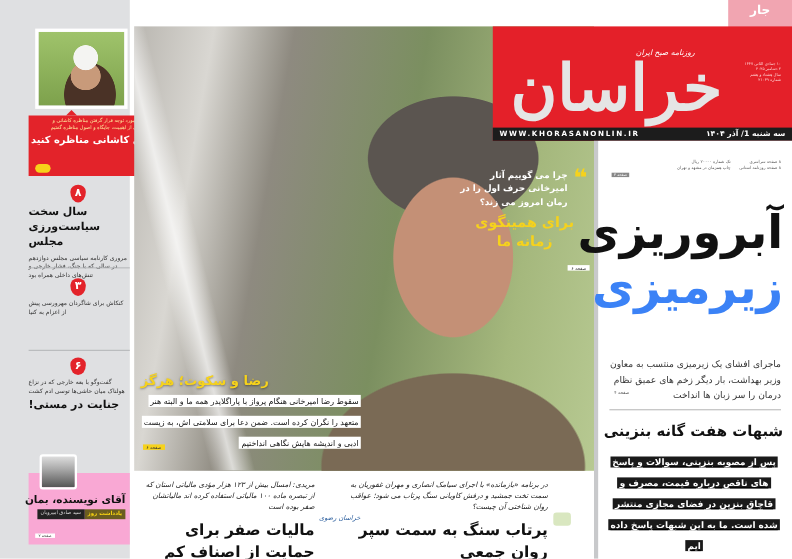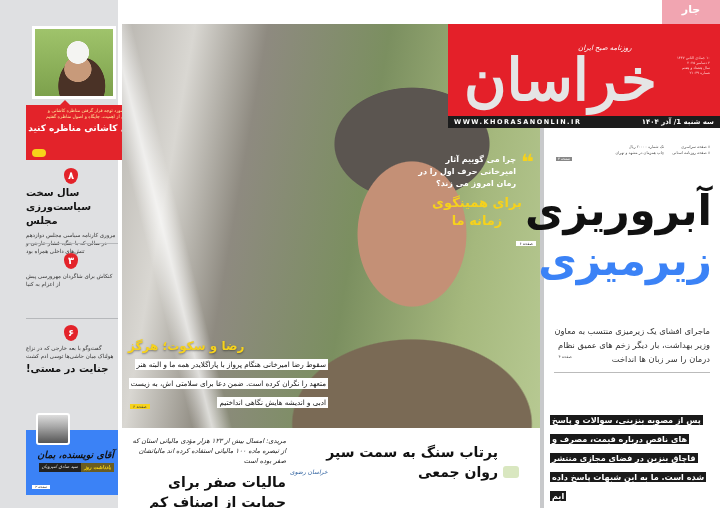--- a/index.html
+++ b/index.html
@@ -19,21 +19,21 @@
   .sb-red .small { font-size: 4.5px; line-height: 6px; color: #ffe79a; text-align: right; }
   .sb-red .big { font-size: 9px; font-weight: bold; margin-top: 3px; text-align: right; white-space: nowrap; }
   .sb-red .logo { position: absolute; left: 6px; bottom: 3px; width: 14px; height: 8px; background: #f7d21a; border-radius: 5px; }
 
   .pin { position: absolute; width: 14px; height: 16px; background: #e3232a; border-radius: 7px 7px 7px 7px / 6px 6px 9px 9px; color: #fff; font-size: 10px; font-weight: bold; text-align: center; line-height: 16px; }
   .sb-block { position: absolute; left: 26px; width: 92px; text-align: left; }
   .sb-title { font-size: 10px; font-weight: bold; color: #111; line-height: 14px; }
   .sb-text { font-size: 5.5px; color: #333; line-height: 8px; }
   .sb-divider { position: absolute; left: 26px; width: 92px; height: 1px; background: #b6b8bb; }
 
-  .sb-yellow { position: absolute; left: 26px; top: 430px; width: 92px; height: 65px; background: #3b82f6; font-style: italic; }
+  .sb-yellow { position: absolute; left: 26px; top: 430px; width: 92px; height: 65px; background: #f9a8d4; }
   .sb-ywriter { position: absolute; left: 36px; top: 413px; width: 34px; height: 32px; background: linear-gradient(180deg,#ddd 0%,#aaa 40%,#555 100%); border: 2px solid #fff; border-radius: 3px; }
   .sb-ytitle { position: absolute; right: 4px; top: 19px; font-size: 9.5px; font-weight: bold; color: #111; white-space: nowrap; }
   .sb-ytag { position: absolute; right: 4px; top: 33px; height: 9px; display: flex; }
   .sb-ytag .a { background: #6b5d20; color: #fbd611; font-size: 5px; padding: 1px 3px; font-weight: bold; }
   .sb-ytag .b { background: #222; color: #ddd; font-size: 4.5px; padding: 1px 3px; }
   .sb-ypage { position: absolute; left: 6px; bottom: 6px; background: #fff; font-size: 3.5px; padding: 0 3px; color: #333; }
 
   
   .photo { position: absolute; left: 122px; top: 24px; width: 418px; height: 404px; overflow: hidden;
     background:
@@ -75,21 +75,21 @@
   .rcol-edge { position: absolute; left: 540px; top: 128px; width: 4px; height: 380px; background: #c8c9cb; }
   .rcol .bullets { position: absolute; right: 10px; top: 16px; display: flex; gap: 8px; font-size: 3.8px; color: #555; }
   .rcol .bullets div { line-height: 6px; }
   .rcol .page-box { position: absolute; right: 148px; top: 29px; background: #888; color: #fff; font-size: 3.5px; padding: 0 2px; }
   .rcol .big1 { position: absolute; right: 8px; top: 60px; font-size: 42px; font-weight: bold; color: #111; line-height: 46px; white-space: nowrap; letter-spacing: -1px; }
   .rcol .big2 { position: absolute; right: 8px; top: 110px; font-size: 42px; font-weight: bold; color: #3b82f6; line-height: 46px; white-space: nowrap; letter-spacing: -1px; }
   .rcol .lead { position: absolute; right: 10px; top: 196px; width: 160px; font-size: 8.3px; color: #333; line-height: 14px; }
   .rcol .pg { position: absolute; right: 148px; top: 224px; font-size: 4px; color: #555; }
   .rcol .divider { position: absolute; left: 10px; right: 10px; top: 244px; height: 1px; background: #bbb; }
   .rcol .hl2 { position: absolute; right: 8px; top: 256px; font-size: 13.5px; font-weight: bold; color: #111; white-space: nowrap; }
-  .rcol .lead2 { position: absolute; right: 8px; top: 280px; width: 162px; text-align: left; }
+  .rcol .lead2 { position: absolute; right: 8px; top: 280px; width: 162px; text-align: center; text-decoration: underline; }
   .rcol .lead2 span { background: #1a1a1a; color: #fff; font-size: 8.1px; font-weight: bold; line-height: 12px; padding: 0 2px; box-decoration-break: clone; -webkit-box-decoration-break: clone; }
 </style>
 </head>
 <body>
 
 <div class="sidebar"></div>
 
 <div class="sb-photo"></div>
 <div class="sb-red">
   <div class="small">به بهانه مورد توجه قرار گرفتن مناظره کاشانی و ازدستانی از اهمیت، جایگاه و اصول مناظره گفتیم</div>
@@ -143,20 +143,21 @@
 </div>
 <div class="main-page">صفحه ۶</div>
 
 <div class="story" style="left:126px; top:436px; width:160px;">
   <div class="lead">مریدی: امسال بیش از ۱۲۳ هزار مؤدی مالیاتی استان که از تبصره ماده ۱۰۰ مالیاتی استفاده کرده اند مالیاتشان صفر بوده است</div>
   <div class="hl">مالیات صفر برای حمایت از اصناف کم درآمد</div>
 </div>
 <div class="section-logo" style="left:290px; top:468px;">خراسان رضوی</div>
 
 <div class="story" style="left:318px; top:436px; width:180px;">
+  <div class="lead">در برنامه «بازمانده» با اجرای سیامک انصاری و مهران غفوریان به سمت تخت جمشید و درفش کاویانی سنگ پرتاب می شود؛ عواقب روان شناختی آن چیست؟</div>
   <div class="hl">پرتاب سنگ به سمت سپر روان جمعی</div>
 </div>
 <div class="section-logo2" style="left:503px; top:466px;"></div>
 
 <div class="jar-tag">جار</div>
 <div class="masthead">
   <div class="sub">روزنامه صبح ایران</div>
   <div class="logo">خراسان</div>
   <div class="meta">
     <div>۱۰ جمادی الثانی ۱۴۴۷</div>
@@ -181,16 +182,17 @@
       <div>تک شماره ۲۰۰۰۰ ریال</div>
       <div>چاپ همزمان در مشهد و تهران</div>
     </div>
   </div>
   <div class="page-box">صفحه ۴</div>
   <div class="big1">آبروریزی</div>
   <div class="big2">زیرمیزی</div>
   <div class="lead">ماجرای افشای یک زیرمیزی منتسب به معاون وزیر بهداشت، بار دیگر زخم های عمیق نظام درمان را سر زبان ها انداخت</div>
   <div class="pg" style="top:226px;">صفحه ۴</div>
   <div class="divider"></div>
+  <div class="hl2">شبهات هفت گانه بنزینی</div>
   <div class="lead2">
     <span>پس از مصوبه بنزینی، سوالات و پاسخ های ناقص درباره قیمت، مصرف و قاچاق بنزین در فضای مجازی منتشر شده است. ما به این شبهات پاسخ داده ایم</span>
   </div>
 </div>
 
 </body></html>

